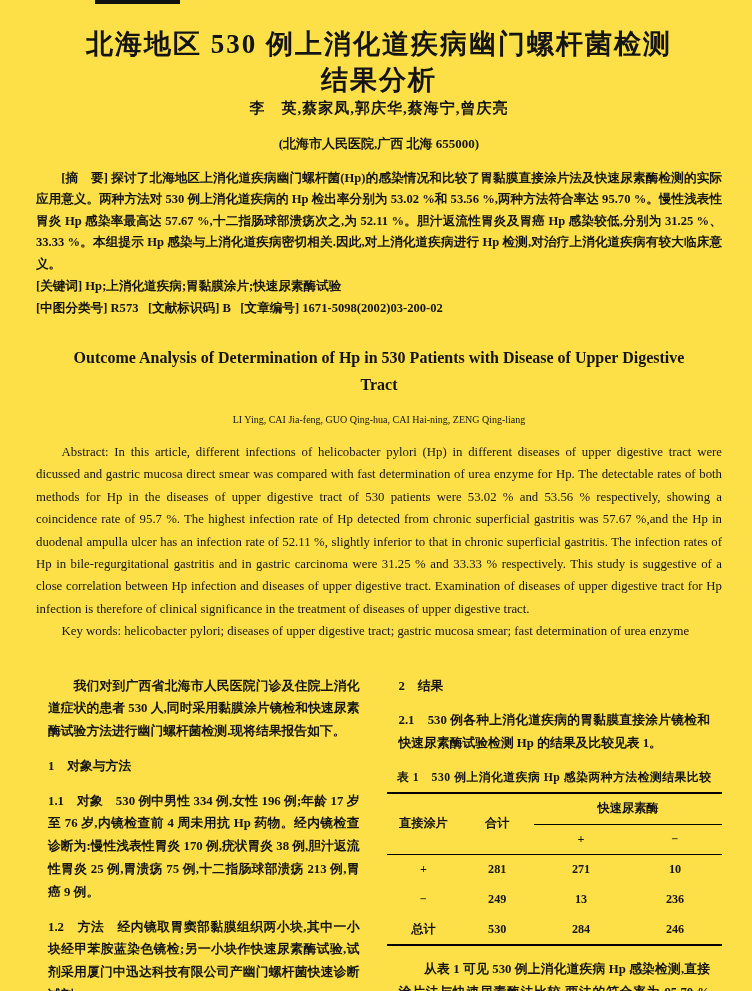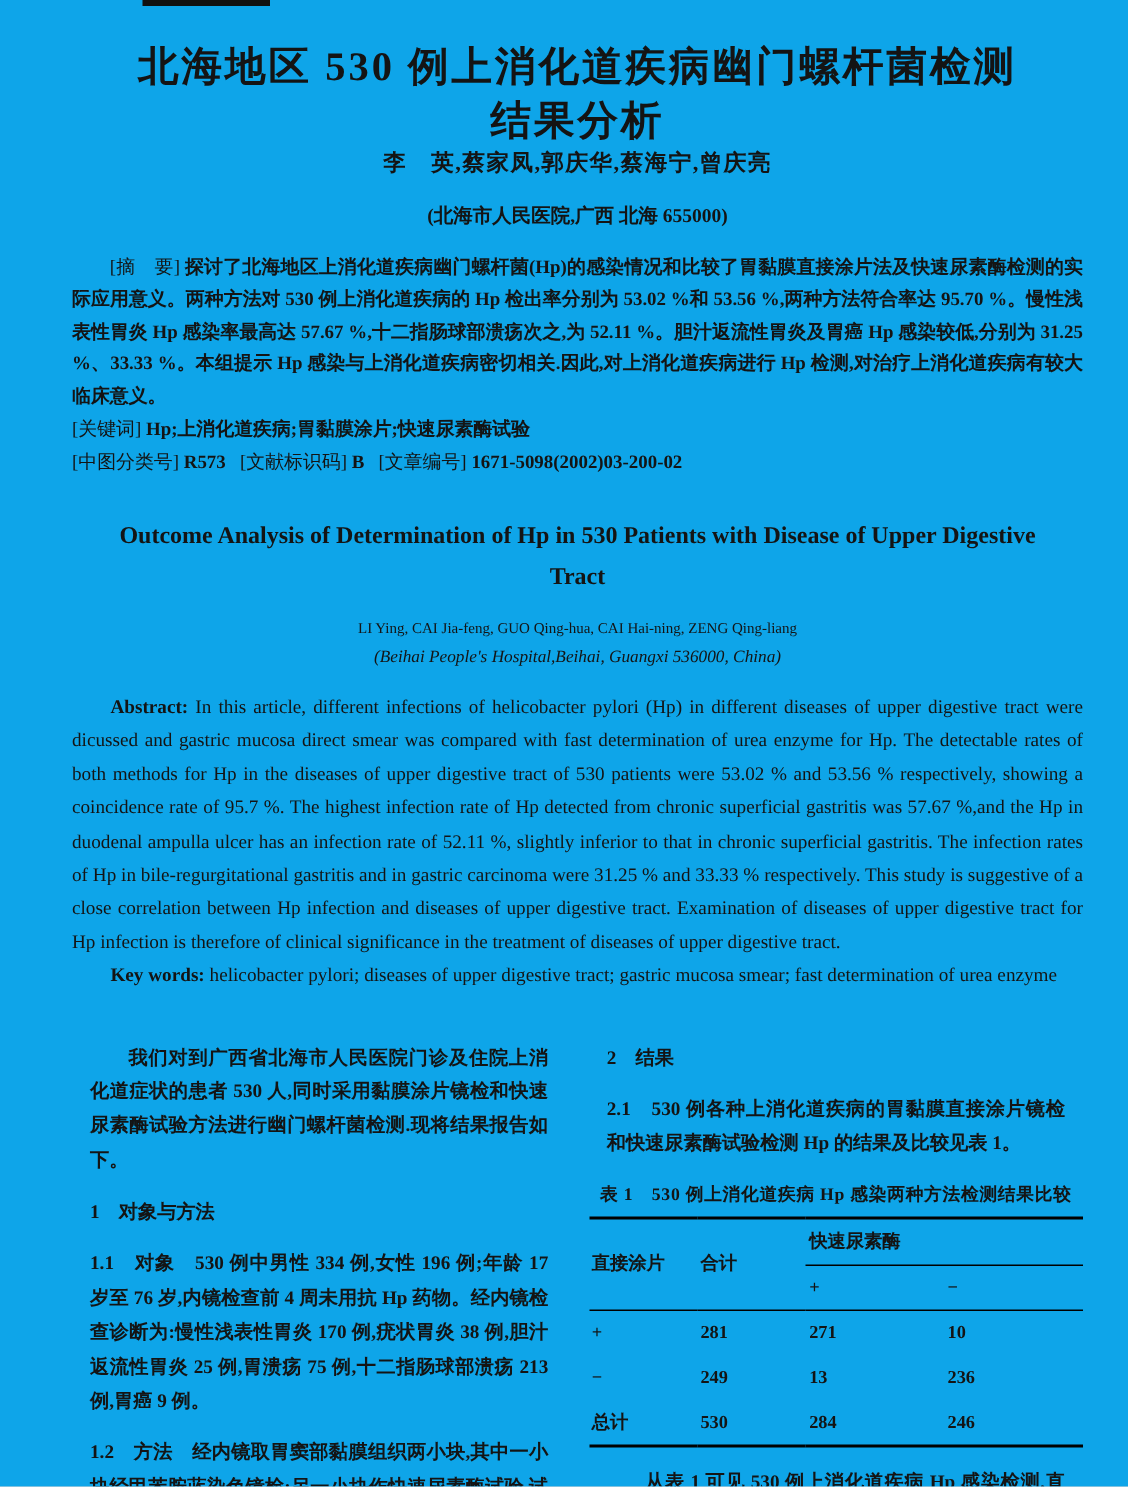--- a/index.html
+++ b/index.html
@@ -1,24 +1,24 @@
 <!DOCTYPE html>
 <html><head>
 <meta charset="utf-8">
 <style>
   html,body { margin:0; padding:0; background:#d9d9d9; }
   .page {
     position:relative;
     width:752px; height:991px;
     margin:0 auto;
-    background:#0ea5e9;
+    background:#fde047;
     color:#141414;
     font-family:"Liberation Serif","DejaVu Serif",serif;
     box-sizing:border-box;
-    padding:10px 30px 0 48px;
+    padding:10px 30px 0 36px;
     overflow:hidden;
   }
   .scan-mark {
     position:absolute; top:0; left:95px; width:85px; height:4px;
     background:#111;
   }
   
   .title-zh {
     margin:16px 0 0 0;
     text-align:center;
@@ -34,35 +34,35 @@
     margin-top:17px; text-align:center;
     font-size:13px; font-weight:600;
   }
   .abs-zh {
     margin-top:15px;
     font-size:12.6px; font-weight:600;
     line-height:1.7; text-align:justify;
   }
   .abs-zh .p1 { text-indent:2em; }
   .meta-line { margin-top:1px; font-size:12.6px; font-weight:600; line-height:1.7; }
-  .meta-label { font-weight:400; }
+  .meta-label { font-weight:700; }
   
   .title-en {
     margin:24px auto 16px auto; max-width:640px;
     text-align:center;
     font-size:16px; font-weight:700; line-height:1.7;
   }
   .authors-en { margin-top:5px; text-align:center; font-size:10px; }
   .affil-en   { margin-top:7px; text-align:center; font-size:11.5px; font-style:italic; }
   .abs-en {
     margin-top:16px;
     font-size:12.8px; line-height:1.75; text-align:justify;
   }
   .abs-en p { margin:0; text-indent:2em; }
-  .bold { font-weight:700; }
+  .bold { font-weight:400; }
   
   .columns {
     display:flex; gap:15px;
     margin-top:20px;
     font-size:12.8px; font-weight:600;
     line-height:1.78; text-align:justify;
   }
   .col { flex:1 1 0; min-width:0; }
   .col p { margin:12px; }
   .indent { text-indent:2em; }
@@ -75,21 +75,21 @@
     letter-spacing:0.5px;
   }
   table.three-line {
     width:100%;
     border-collapse:collapse;
     font-size:12.2px; font-weight:600;
     border-top:2px solid #000;
     border-bottom:2px solid #000;
   }
   table.three-line th, table.three-line td {
-    padding:4px 2px; text-align:left; font-weight:600;
+    padding:4px 2px; text-align:center; font-weight:600;
   }
   th.group { border-bottom:1.2px solid #000; padding-bottom:1px; }
   tbody tr:first-child td { border-top:1.6px solid #000; }
 </style>
 </head>
 <body>
 
 <div class="page">
   <div class="scan-mark"></div>
 
@@ -117,21 +117,20 @@
     <span class="meta-label">[中图分类号]</span>
     <span>R573</span>&nbsp;&nbsp;
     <span class="meta-label">[文献标识码]</span>
     <span>B</span>&nbsp;&nbsp;
     <span class="meta-label">[文章编号]</span>
     <span>1671-5098(2002)03-200-02</span>
   </div>
 
   <div class="title-en">Outcome Analysis of Determination of Hp in 530 Patients with Disease of Upper Digestive Tract</div>
   <div class="authors-en">LI Ying, CAI Jia-feng, GUO Qing-hua, CAI Hai-ning, ZENG Qing-liang</div>
-  <div class="affil-en">(Beihai People's Hospital,Beihai, Guangxi 536000, China)</div>
 
   <div class="abs-en">
     <p>
       <span class="bold">Abstract:</span>
       <span>In this article, different infections of helicobacter pylori (Hp) in different diseases of upper digestive tract were dicussed and gastric mucosa direct smear was compared with fast determination of urea enzyme for Hp. The detectable rates of both methods for Hp in the diseases of upper digestive tract of 530 patients were 53.02 % and 53.56 % respectively, showing a coincidence rate of 95.7 %. The highest infection rate of Hp detected from chronic superficial gastritis was 57.67 %,and the Hp in duodenal ampulla ulcer has an infection rate of 52.11 %, slightly inferior to that in chronic superficial gastritis. The infection rates of Hp in bile-regurgitational gastritis and in gastric carcinoma were 31.25 % and 33.33 % respectively. This study is suggestive of a close correlation between Hp infection and diseases of upper digestive tract. Examination of diseases of upper digestive tract for Hp infection is therefore of clinical significance in the treatment of diseases of upper digestive tract.</span>
     </p>
     <p>
       <span class="bold">Key words:</span>
       <span>helicobacter pylori; diseases of upper digestive tract; gastric mucosa smear; fast determination of urea enzyme</span>
     </p>

